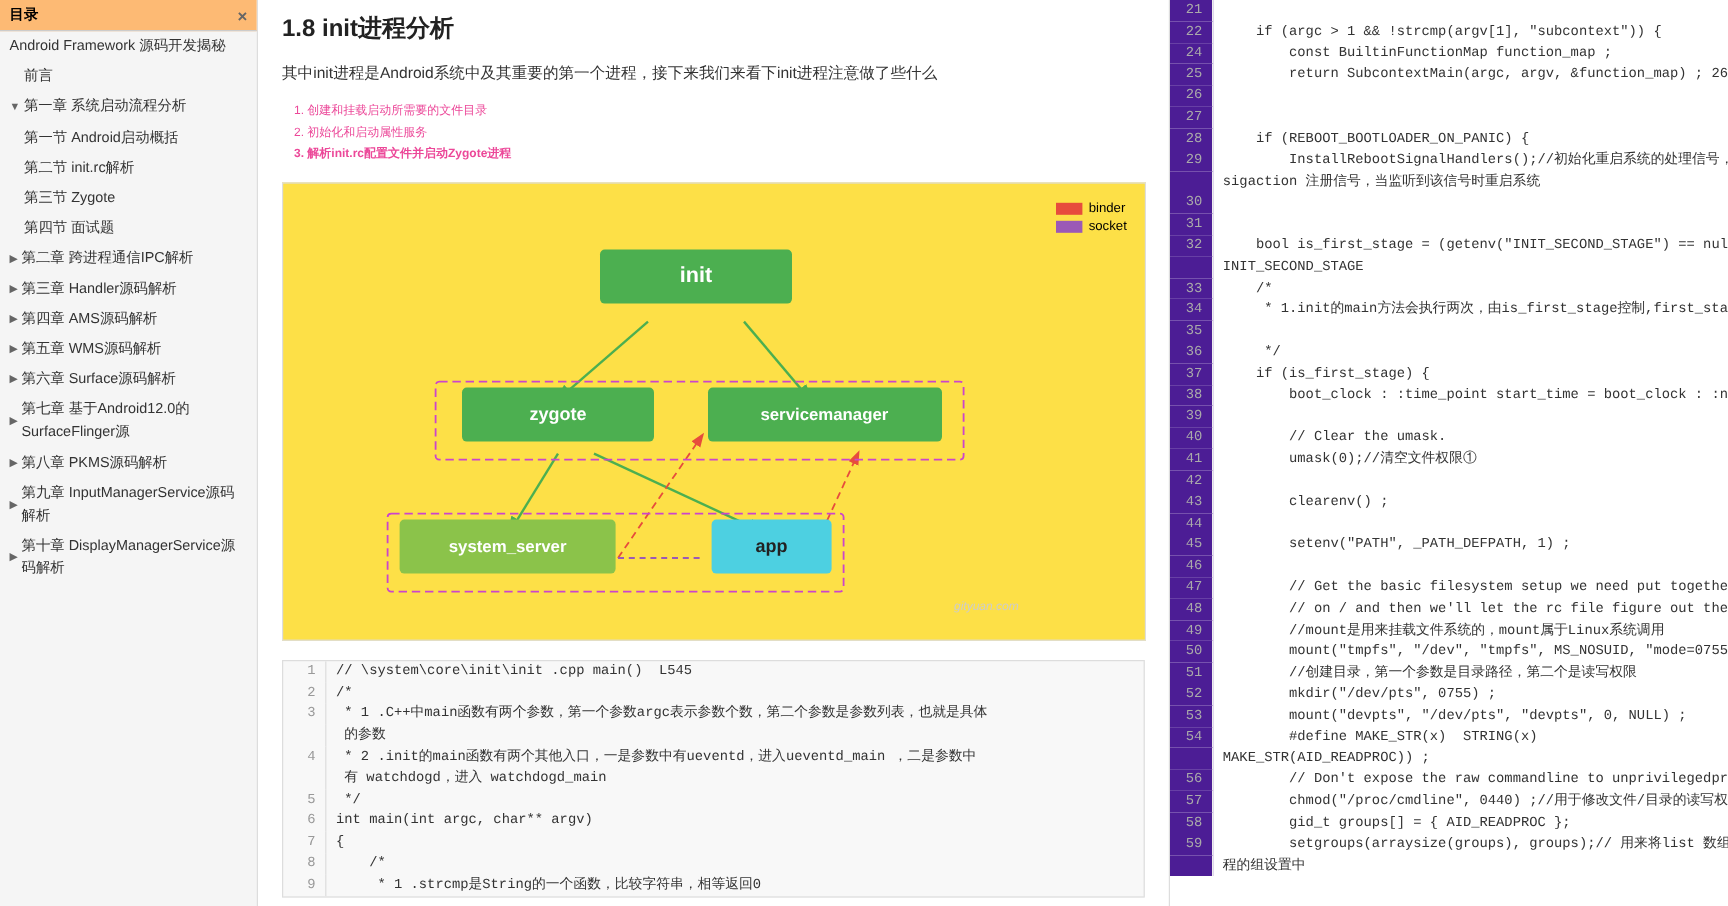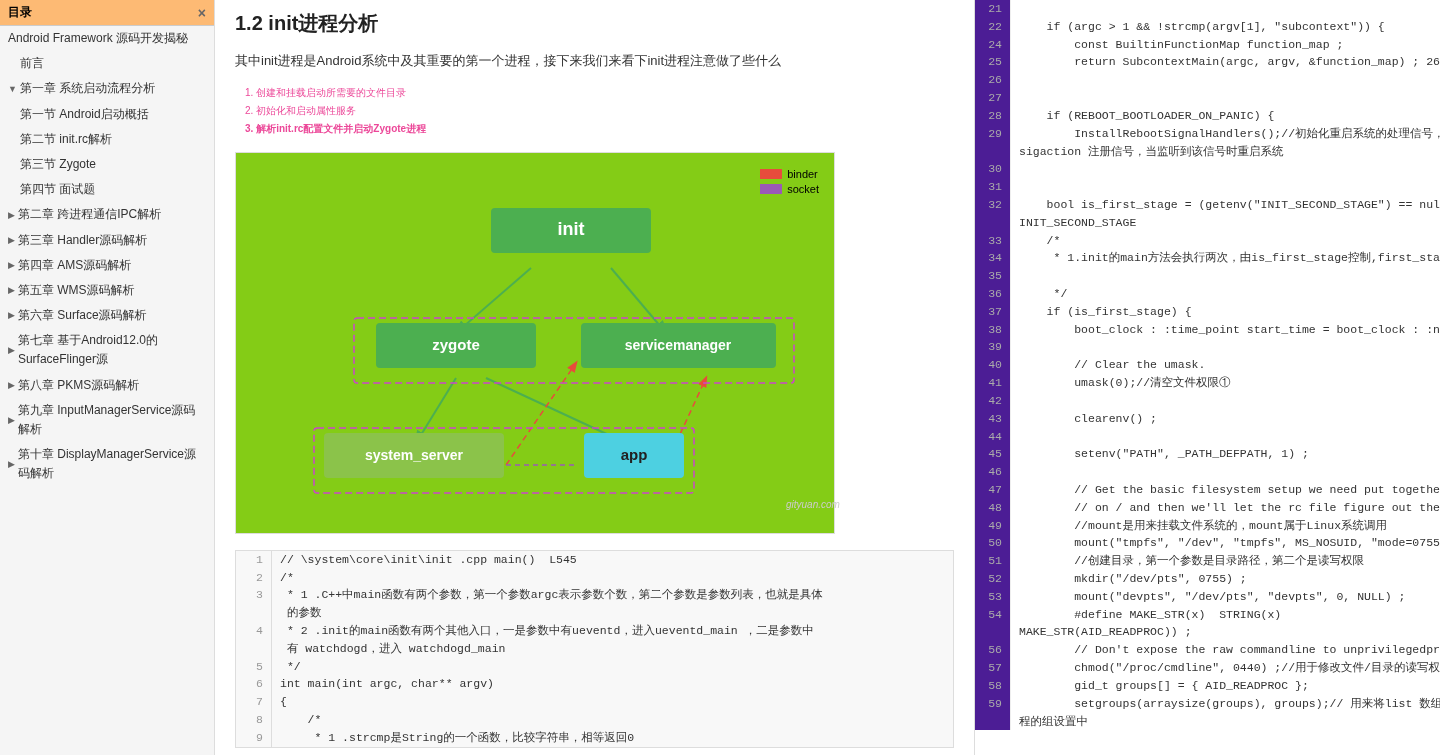--- a/index.html
+++ b/index.html
@@ -89,23 +89,23 @@
       font-size: 10px;
       color: #ec4899;
     }
     .article-list li span.bold { font-weight: bold; }
 
     
     .diagram-container {
       border: 1px solid #ddd;
       padding: 10px;
       margin-bottom: 16px;
-      background: #84cc16;
+      background: #fde047;
       position: relative;
-      width: 600px;
+      width: 720px;
     }
 
     
     .code-block {
       background: #f8f8f8;
       border: 1px solid #ddd;
       font-family: Consolas, 'Courier New', monospace;
       font-size: 11.5px;
       overflow-x: auto;
       width: 100%;
@@ -239,21 +239,21 @@
       <div class="sidebar-section">
         <span class="triangle">▶</span>
         <span>第十章 DisplayManagerService源码解析</span>
       </div>
     </div>
 </div>
 
 <div id="main">
 
   <div id="article">
-    <h2 class="article-section-title">1.2 init进程分析</h2>
+    <h2 class="article-section-title">1.8 init进程分析</h2>
     <p class="article-intro">其中init进程是Android系统中及其重要的第一个进程，接下来我们来看下init进程注意做了些什么</p>
     <ul class="article-list" id="article-list">
         <li>1. 创建和挂载启动所需要的文件目录</li>
         <li>2. 初始化和启动属性服务</li>
         <li><span class="bold">3.</span> <span class="bold">解析init.rc配置文件并启动Zygote进程</span></li>
       </ul>
 
     <div class="diagram-container">
       <div class="legend" id="diagram-legend">
           <div class="legend-item">

